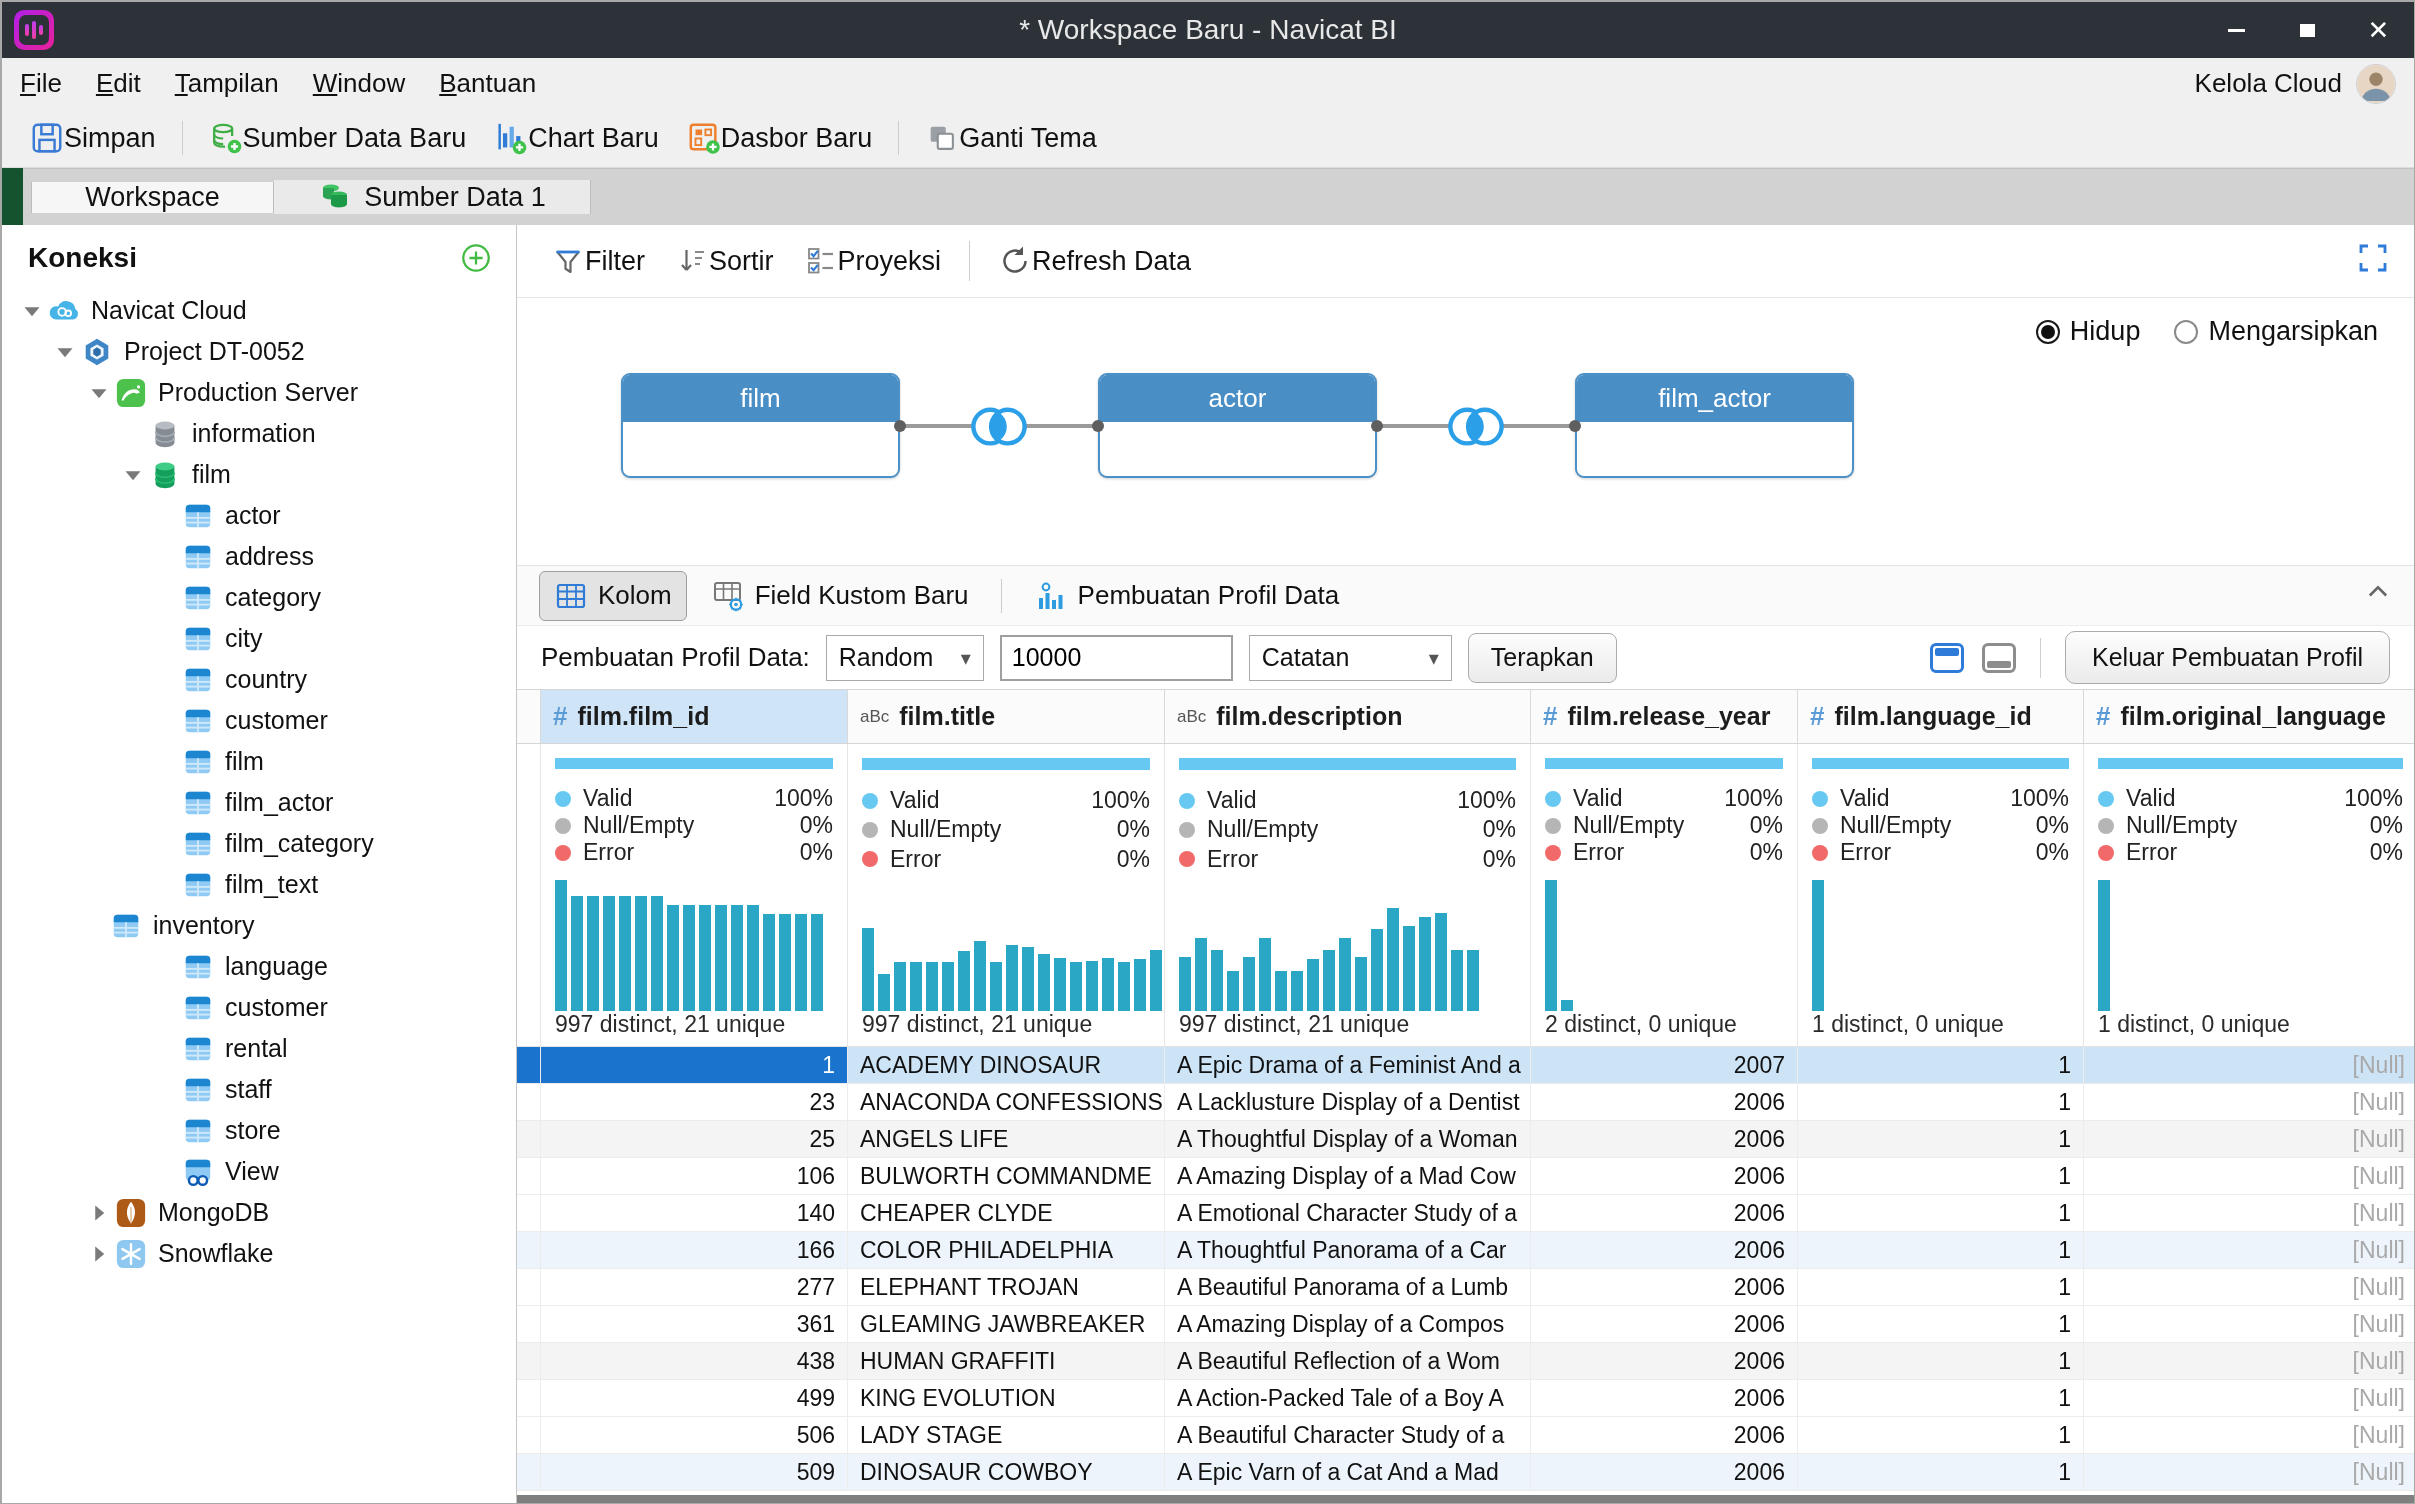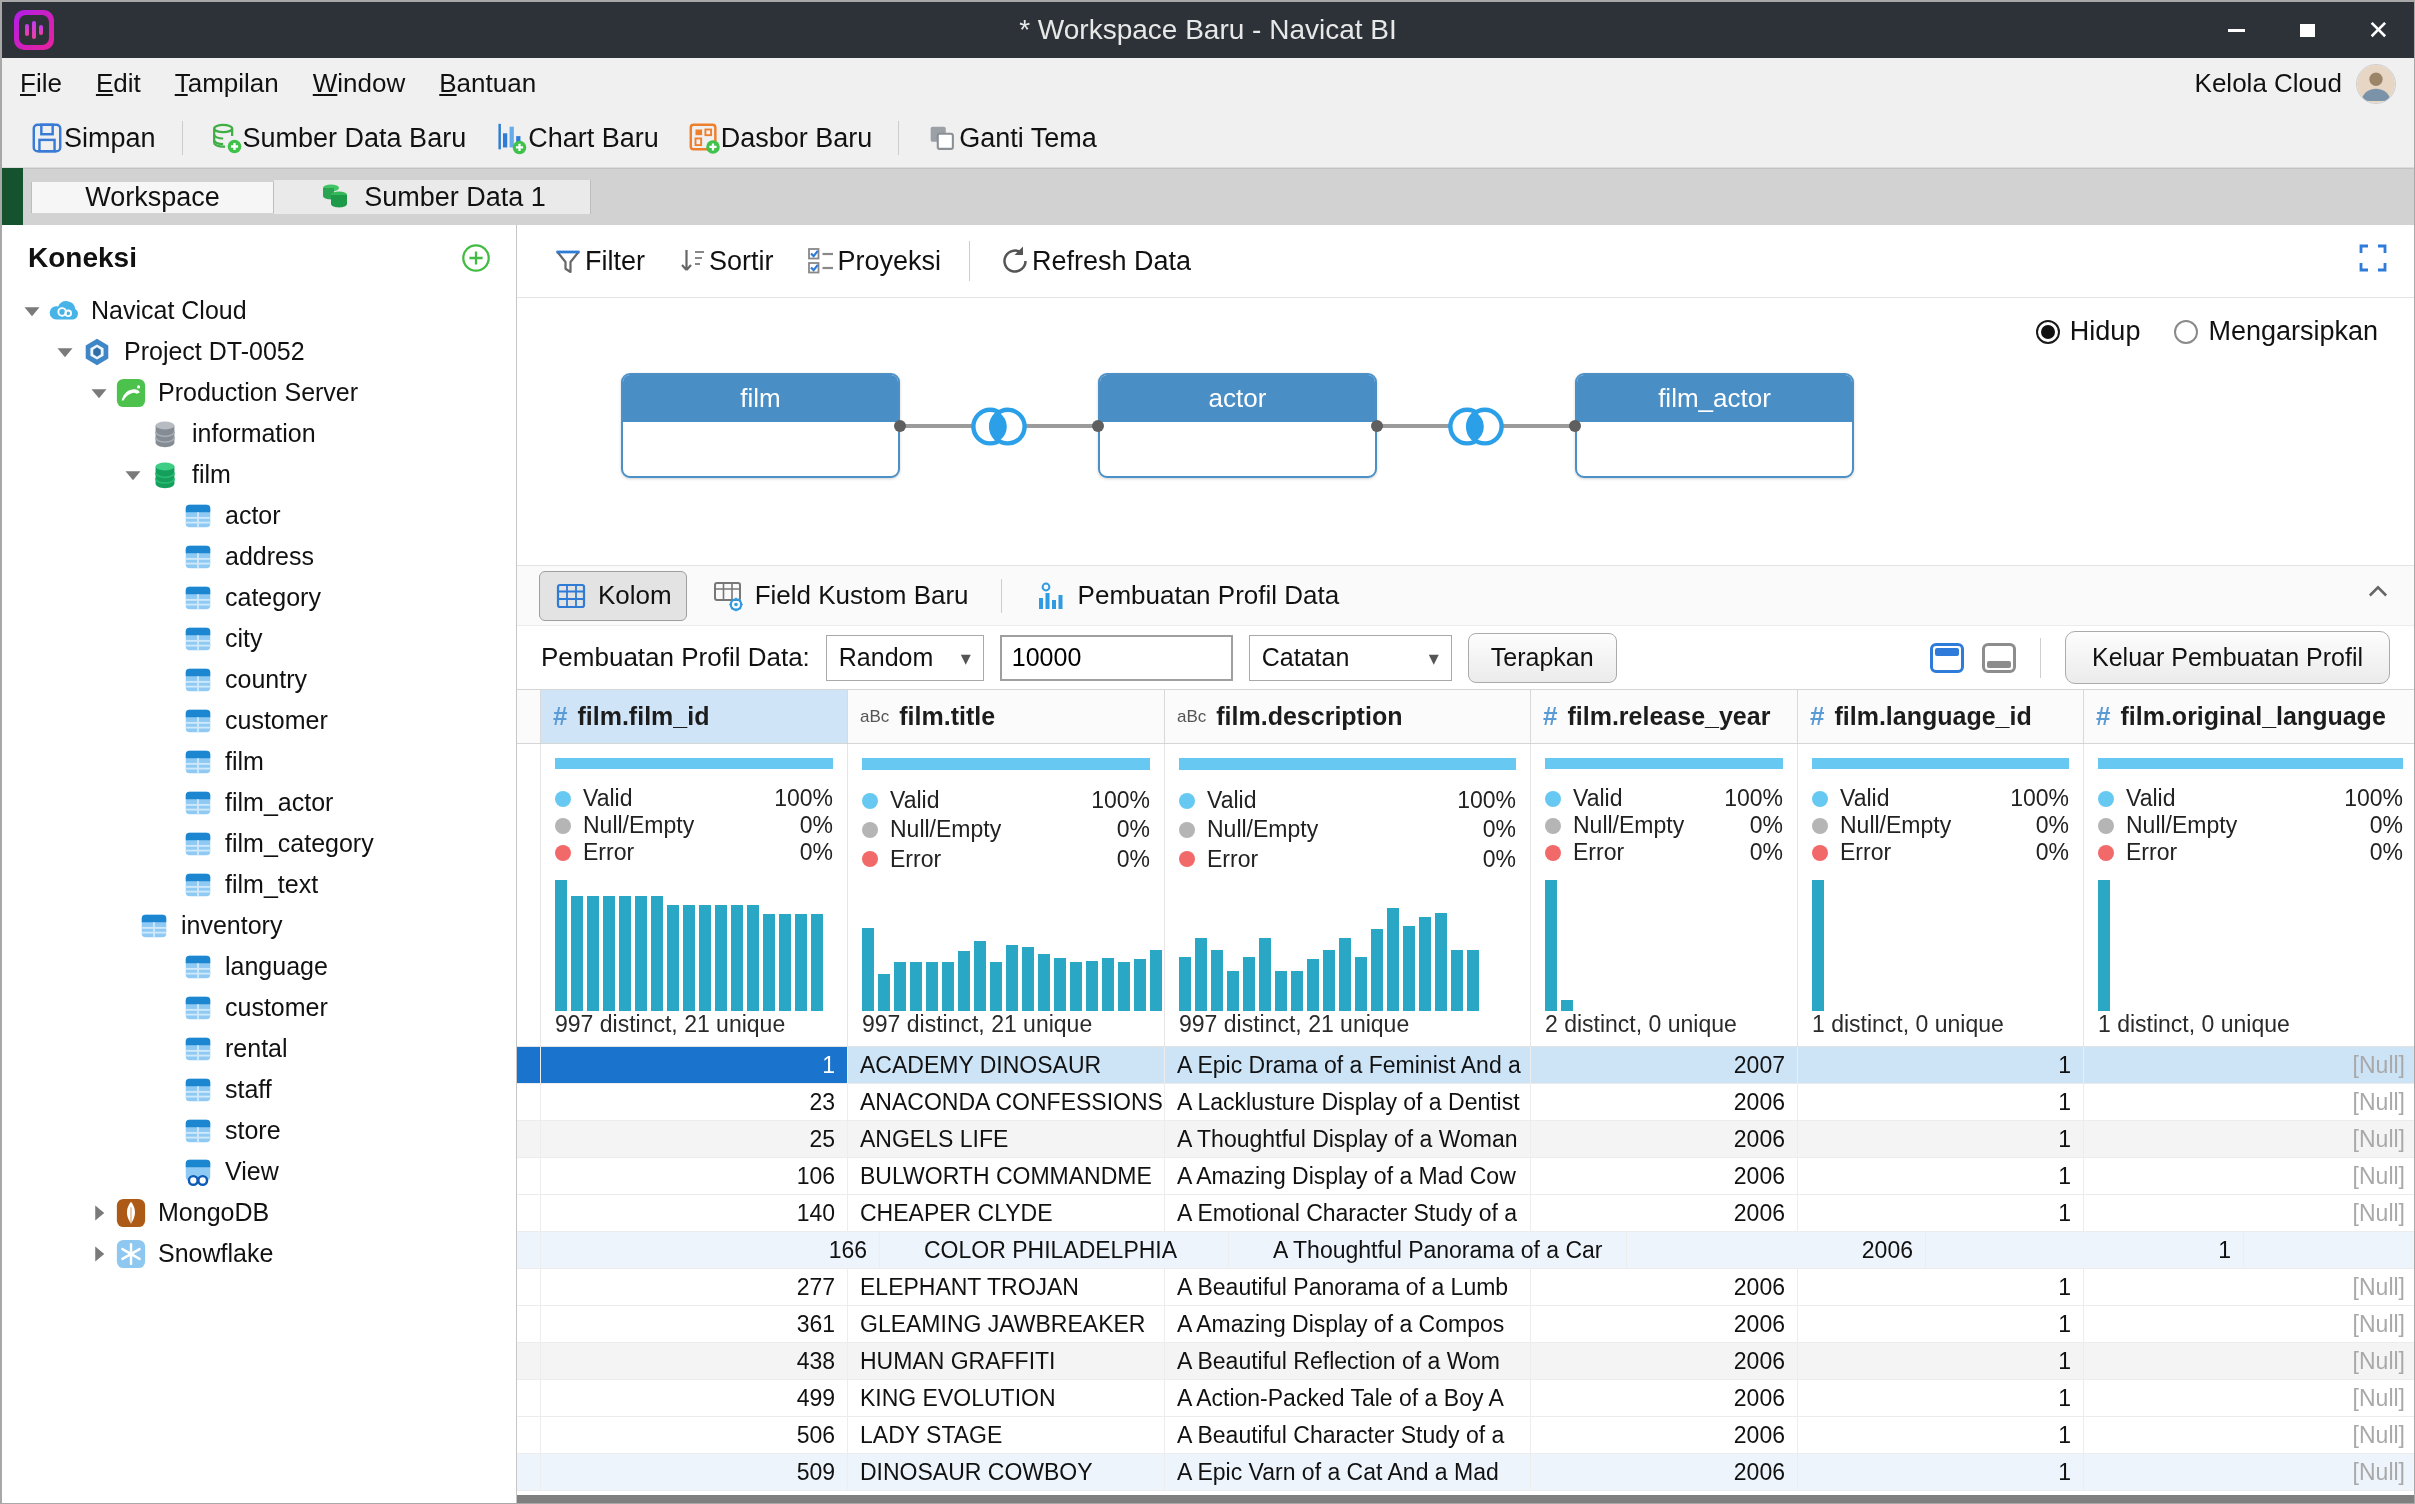--- a/index.html
+++ b/index.html
@@ -445,21 +445,21 @@
               <svg viewBox="0 0 34 34">
                 <rect x="4" y="5" width="26" height="24" rx="4" fill="#8ecaf3"></rect>
                 <path d="M4 9a4 4 0 0 1 4-4h18a4 4 0 0 1 4 4v4H4z" fill="#1d86d0"></path>
                 <line x1="17" y1="13" x2="17" y2="29" stroke="#cfe8fa" stroke-width="2"></line>
                 <line x1="4" y1="19" x2="30" y2="19" stroke="#cfe8fa" stroke-width="2"></line>
                 <line x1="4" y1="24" x2="30" y2="24" stroke="#cfe8fa" stroke-width="2"></line>
               </svg>
             </span>
             <span>film_text</span>
           </div>
-          <div class="tree-row" style="padding-left: 108px;">
+          <div class="tree-row" style="padding-left: 80px;">
             <span class="caret"></span>
             <span class="ticon">
               <svg viewBox="0 0 34 34">
                 <rect x="4" y="5" width="26" height="24" rx="4" fill="#8ecaf3"></rect>
                 <path d="M4 9a4 4 0 0 1 4-4h18a4 4 0 0 1 4 4v4H4z" fill="#1d86d0"></path>
                 <line x1="17" y1="13" x2="17" y2="29" stroke="#cfe8fa" stroke-width="2"></line>
                 <line x1="4" y1="19" x2="30" y2="19" stroke="#cfe8fa" stroke-width="2"></line>
                 <line x1="4" y1="24" x2="30" y2="24" stroke="#cfe8fa" stroke-width="2"></line>
               </svg>
             </span>
@@ -990,21 +990,21 @@
             </div>
             <div class="grid-cols grow">
               <div class="gut"></div>
               <div class="gcell r">140</div>
               <div class="gcell">CHEAPER CLYDE</div>
               <div class="gcell">A Emotional Character Study of a</div>
               <div class="gcell r">2006</div>
               <div class="gcell r">1</div>
               <div class="gcell r nullv">[Null]</div>
             </div>
-            <div class="grid-cols grow" style="background: rgb(237, 244, 251); gap: 32px;">
+            <div class="grid-cols grow" style="background: rgb(237, 244, 251);">
               <div class="gut"></div>
               <div class="gcell r">166</div>
               <div class="gcell">COLOR PHILADELPHIA</div>
               <div class="gcell">A Thoughtful Panorama of a Car</div>
               <div class="gcell r">2006</div>
               <div class="gcell r">1</div>
               <div class="gcell r nullv">[Null]</div>
             </div>
             <div class="grid-cols grow">
               <div class="gut"></div>

